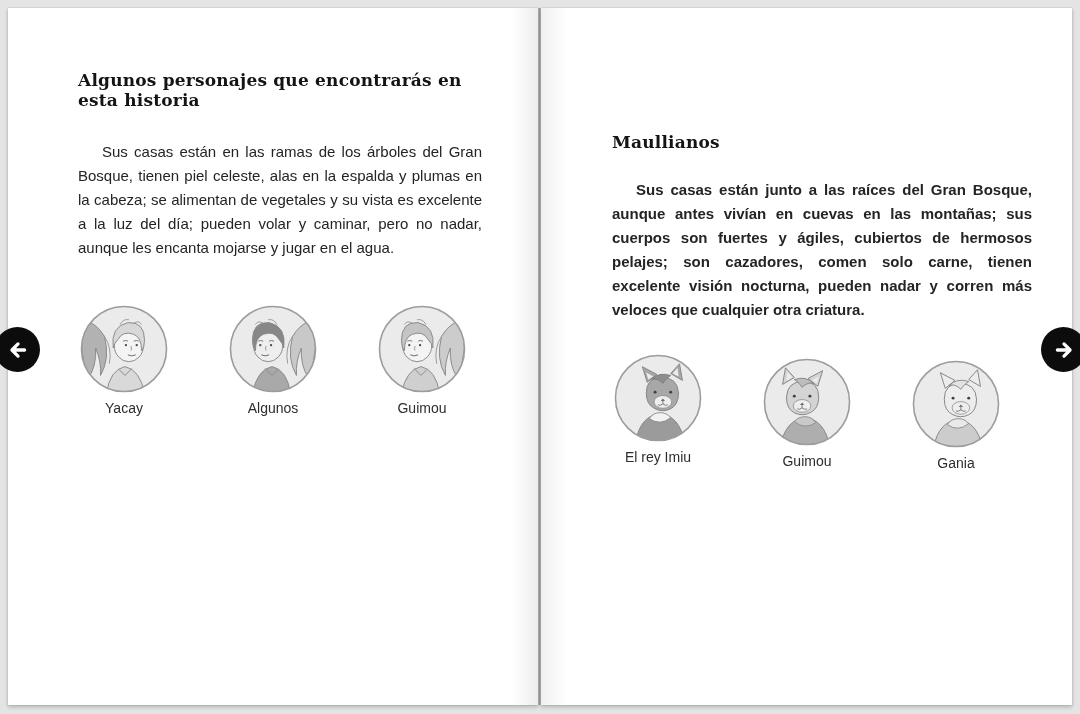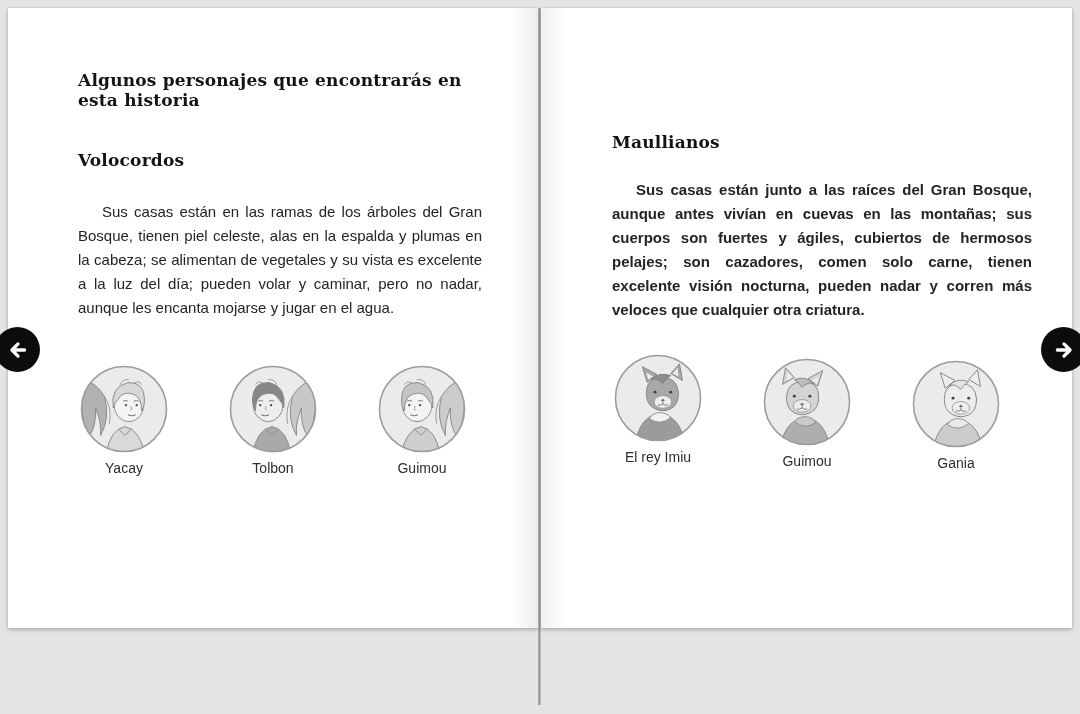--- a/index.html
+++ b/index.html
@@ -8,21 +8,21 @@
     position: relative;
     overflow: hidden;
     background: #e4e4e4;
     font-family: "Liberation Sans", sans-serif;
     color: #1f1f1f;
   }
   .spread { position: absolute; inset: 0; }
   .page {
     position: absolute;
     top: 8px;
-    height: 620px;
+    height: 697px;
     background: #ffffff;
     box-shadow: 0 2px 4px rgba(0,0,0,0.22), 0 0 1px rgba(0,0,0,0.25);
     box-sizing: border-box;
   }
   .page-left  { left: 8px;   width: 530px; padding: 0 56px 0 70px; }
   .page-right { left: 541px; width: 531px; padding: 0 40px 0 71px; }
   .page-left::after, .page-right::before {
     content: ""; position: absolute; top: 0; bottom: 0; width: 26px; pointer-events: none;
   }
   .page-left::after  { right: 0; background: linear-gradient(to right, rgba(0,0,0,0), rgba(0,0,0,0.07)); }
@@ -142,35 +142,34 @@
       </g>
       <circle cx="45" cy="45" r="43.5" fill="none" stroke="#9c9c9c" stroke-width="1.6"></circle>
     </symbol>
   </defs>
 </svg>
 
 <div class="spread">
 
   <div class="page page-left">
     <h1 class="section-title">Algunos personajes que encontrarás en esta historia</h1>
-    <h2 class="species-heading">Volocordos</h2>
     <p class="species-body">Sus casas están en las ramas de los árboles del Gran Bosque, tienen piel celeste, alas en la espalda y plumas en la cabeza; se alimentan de vegetales y su vista es excelente a la luz del día; pueden volar y caminar, pero no nadar, aunque les encanta mojarse y jugar en el agua.</p>
 
     <div class="portraits">
       <figure>
         <svg class="portrait-svg" style="--hair:#d8d8d8; --wing:#b2b2b2; --cloth:#d9d9d9" viewBox="0 0 90 90">
           <use href="#sym-volocordo"></use>
         </svg>
         <figcaption>Yacay</figcaption>
       </figure>
       <figure>
         <svg class="portrait-svg flip" style="--hair:#878787; --wing:#c8c8c8; --skin:#eeeeee; --cloth:#a9a9a9" viewBox="0 0 90 90">
           <use href="#sym-volocordo"></use>
         </svg>
-        <figcaption>Tolbon</figcaption>
+        <figcaption>Algunos</figcaption>
       </figure>
       <figure>
         <svg class="portrait-svg flip" style="--hair:#c4c4c4; --wing:#cccccc; --cloth:#cfcfcf" viewBox="0 0 90 90">
           <use href="#sym-volocordo"></use>
         </svg>
         <figcaption>Guimou</figcaption>
       </figure>
     </div>
   </div>
 

